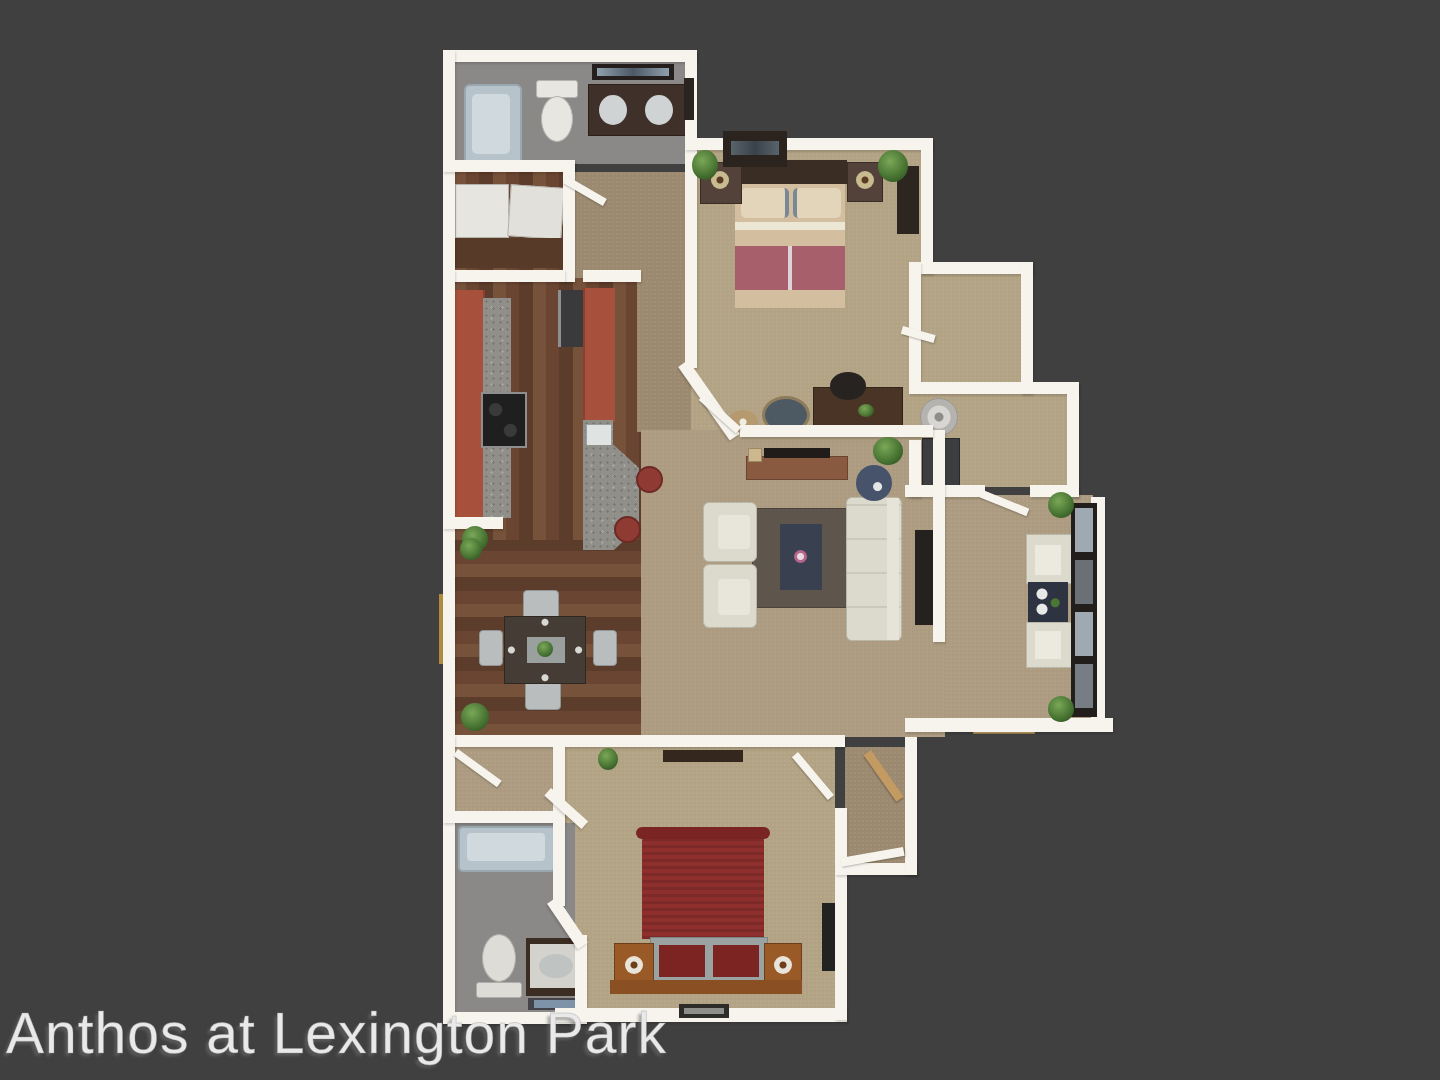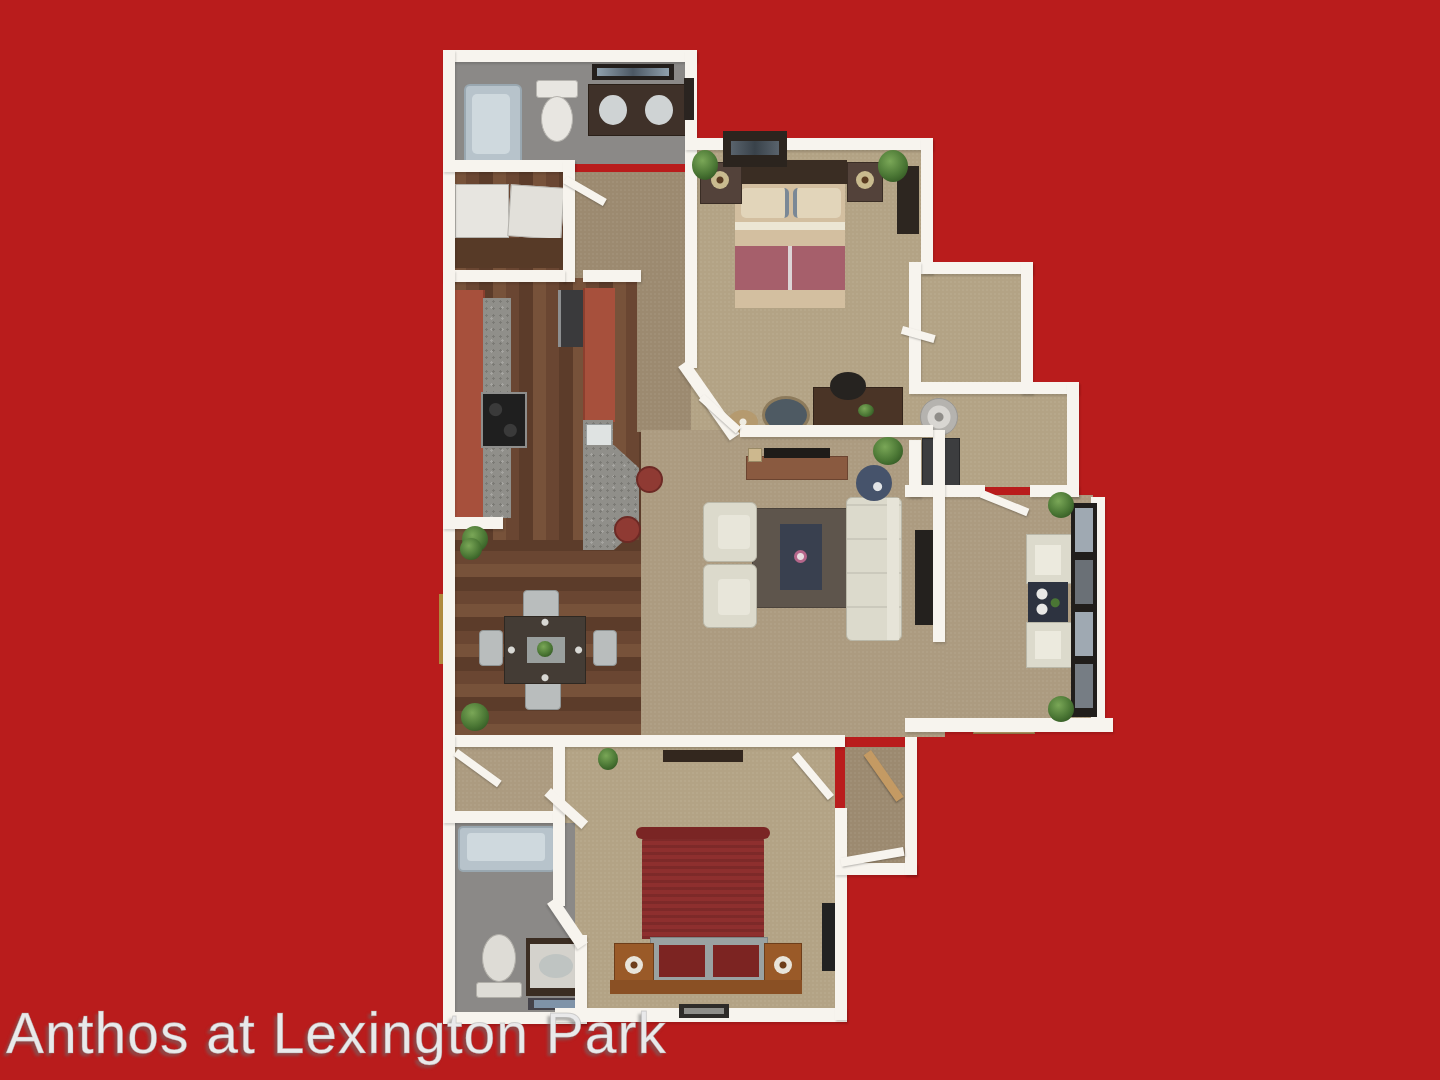--- a/index.html
+++ b/index.html
@@ -1,18 +1,18 @@
 <!DOCTYPE html>
 <html><head>
 <meta charset="utf-8">
 <style>
   html,body{margin:0;padding:0;}
   body{width:1440px;height:1080px;background:#e2e2e3;overflow:hidden;
        font-family:"Liberation Sans", sans-serif;}
-  .plan{position:relative;width:1440px;height:1080px;background:#b91c1c;}
+  .plan{position:relative;width:1440px;height:1080px;background:#404040;}
   .floor{position:absolute;z-index:1;}
   .fu{position:absolute;z-index:4;}
   .fu6{position:absolute;z-index:6;}
   .wall{position:absolute;background:#f7f4ee;box-shadow:1px 2px 2px rgba(0,0,0,.14);z-index:5;}
   .awall{position:absolute;background:#f7f4ee;box-shadow:1px 2px 2px rgba(0,0,0,.14);z-index:5;transform-origin:0 0;}
   .door{position:absolute;background:#f7f4ee;z-index:6;transform-origin:0 0;box-shadow:1px 1px 2px rgba(0,0,0,.25);}
   .doorw{position:absolute;background:#c49a63;z-index:6;transform-origin:0 0;box-shadow:1px 1px 2px rgba(0,0,0,.3);}
   .plant{position:absolute;z-index:7;border-radius:50%;
          background:radial-gradient(circle at 40% 35%,#7aa757,#4a7634 55%,#2e5220 90%);}
   .carpet{background-color:#ac9b80;background-image:radial-gradient(rgba(255,255,255,.05) 1px,transparent 1.2px);background-size:4px 4px;}

